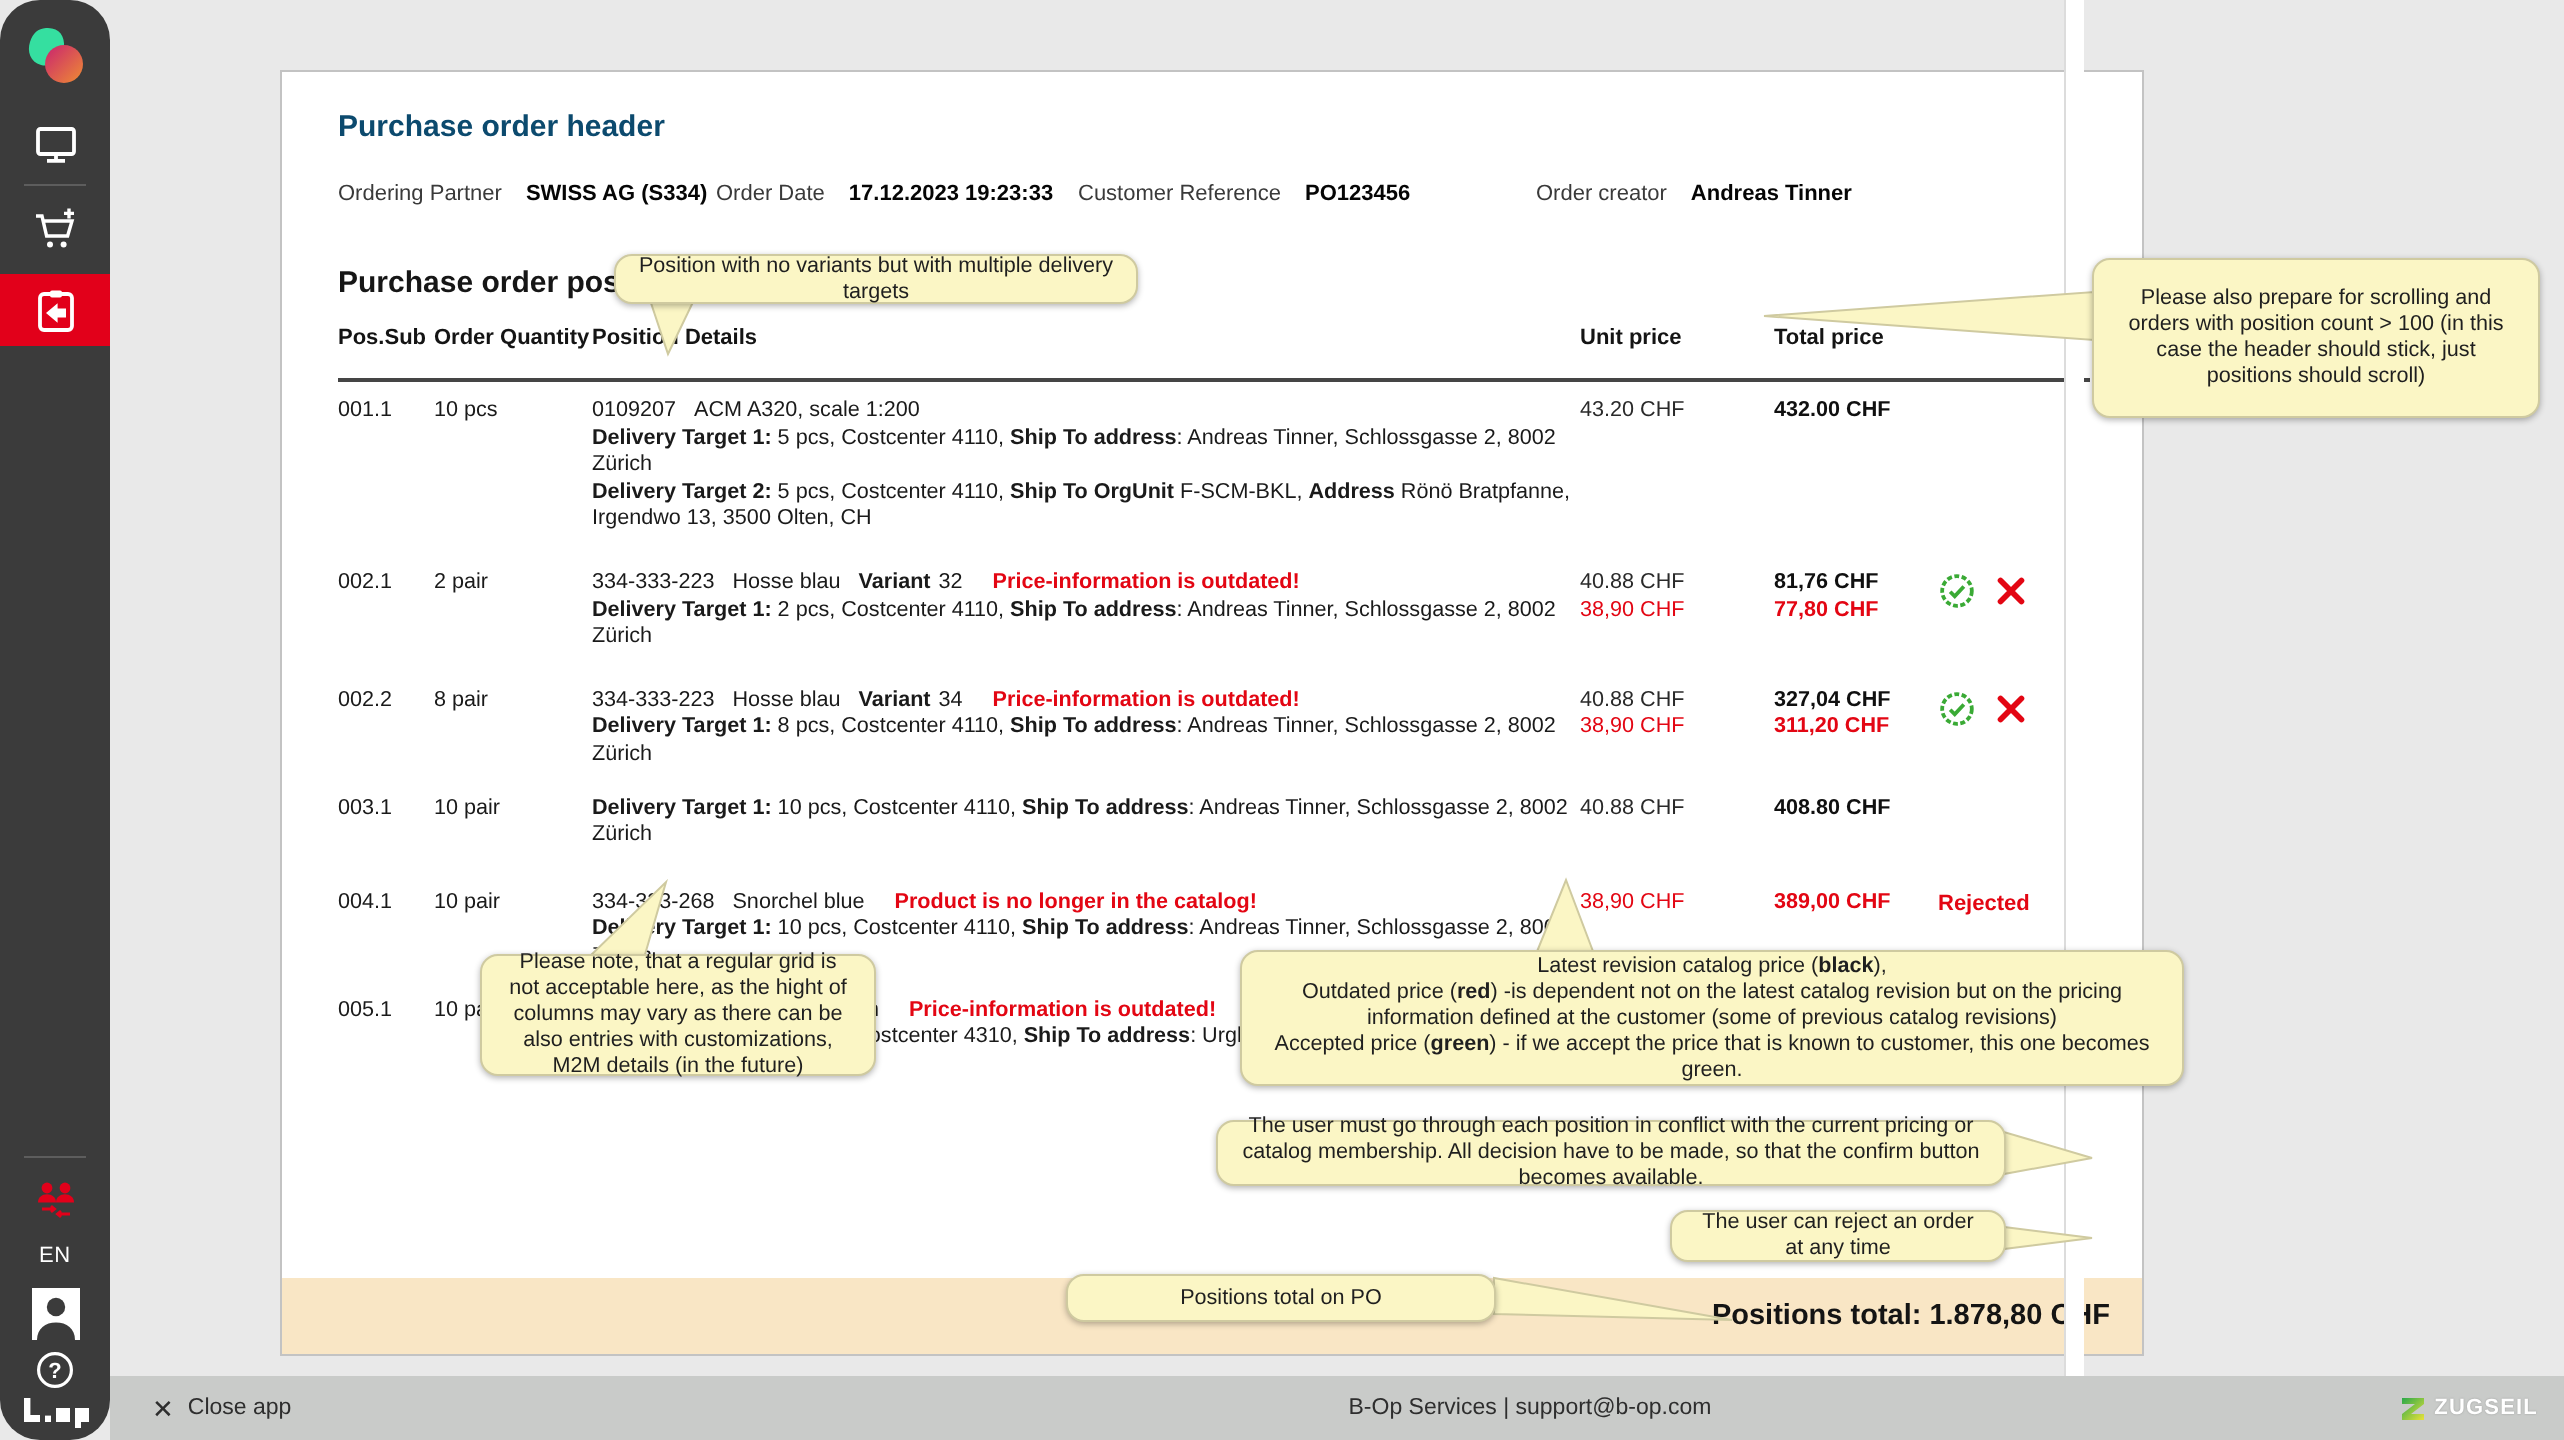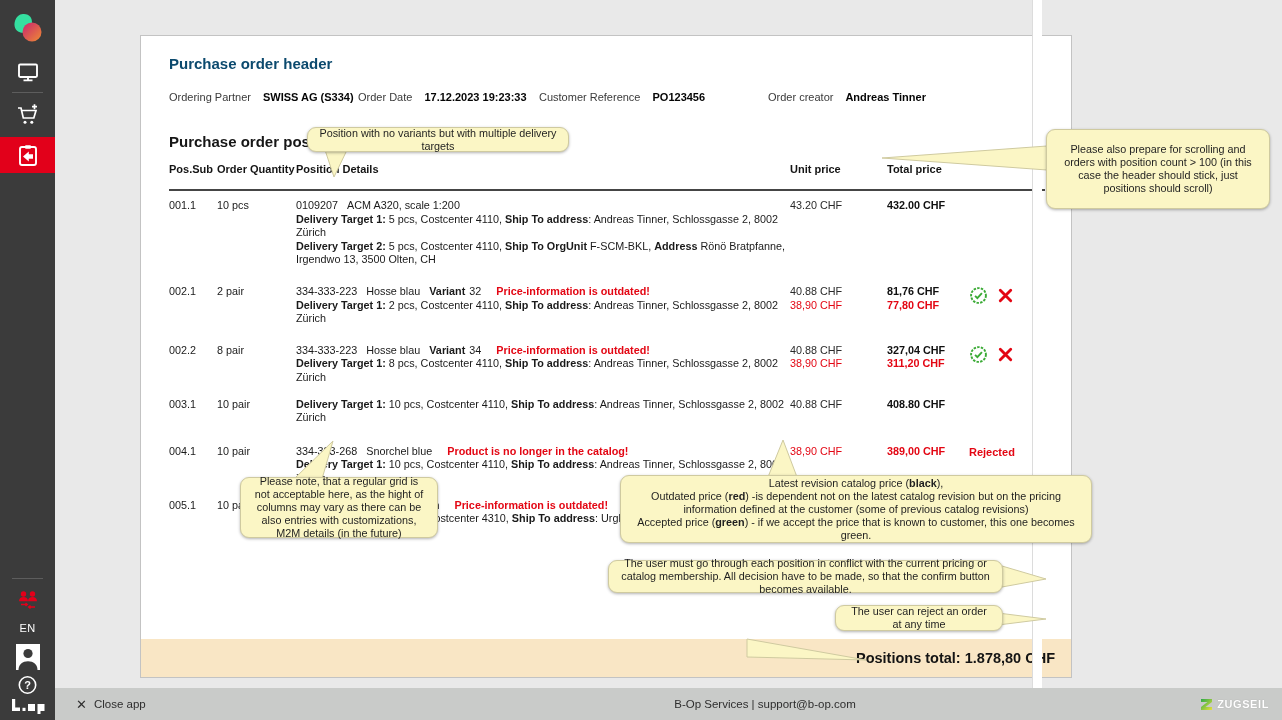--- a/index.html
+++ b/index.html
@@ -1,21 +1,21 @@
 <!DOCTYPE html>
 <html><head>
 <meta charset="utf-8">
 <style>
   * { box-sizing: border-box; margin: 0; padding: 0; }
   html,body { width:1282px; height:720px; overflow:hidden; }
   body { font-family:"Liberation Sans", sans-serif; }
   .stage { position:relative; width:1282px; height:720px; background:#e9e9e9; }
 
   
-  .sidebar { position:absolute; left:0; top:0; width:55px; height:720px; background:#3b3b3b; z-index:6; }
+  .sidebar { position:absolute; left:0; top:0; width:55px; height:720px; background:#3b3b3b; z-index:6;border-radius:20px; }
   .sb-item { position:absolute; left:0; width:55px; display:flex; align-items:center; justify-content:center; }
   .sb-logo { top:10px; height:40px; }
   .sb-monitor { top:56px; height:32px; }
   .sb-div1 { top:92px; } .sb-div2 { top:578px; }
   .sb-divider { position:absolute; left:12px; width:31px; height:1px; background:#5d5d5d; }
   .sb-cart { top:98px; height:34px; }
   .sb-active { top:137px; height:36px; background:#e2001a; }
   .sb-people { top:588px; height:24px; }
   .sb-lang { top:619px; height:18px; color:#fff; font-size:11px; letter-spacing:.3px; }
   .sb-avatar { top:643px; height:28px; }
@@ -339,20 +339,21 @@
   <div class="note n1">Position with no variants but with multiple delivery targets</div>
   <div class="note n2">Please also prepare for scrolling and orders with position count &gt; 100 (in this case the header should stick, just positions should scroll)</div>
   <div class="note n3">Please note, that a regular grid is not acceptable here, as the hight of columns may vary as there can be also entries with customizations, M2M details (in the future)</div>
   <div class="note n4">
       <div><span>Latest revision catalog price (</span><span class="b">black</span><span>),</span></div>
       <div><span>Outdated price (</span><span class="b">red</span><span>) -is dependent not on the latest catalog revision but on the pricing information defined at the customer (some of previous catalog revisions)</span></div>
       <div><span>Accepted price (</span><span class="b">green</span><span>) - if we accept the price that is known to customer, this one becomes green.</span></div>
     </div>
   <div class="note n5">The user must go through each position in conflict with the current pricing or catalog membership. All decision have to be made, so that the confirm button becomes available.</div>
   <div class="note n6">The user can reject an order at any time</div>
+  <div class="note n7">Positions total on PO</div>
 
   <div class="bottombar">
     <div class="close-app">
       <span class="close-x">✕</span>
       <span>Close app</span>
     </div>
     <div class="bar-center">B-Op Services | support@b-op.com</div>
     <div class="bar-brand">
       <svg width="15" height="15" viewBox="0 0 15 15">
         <defs>

